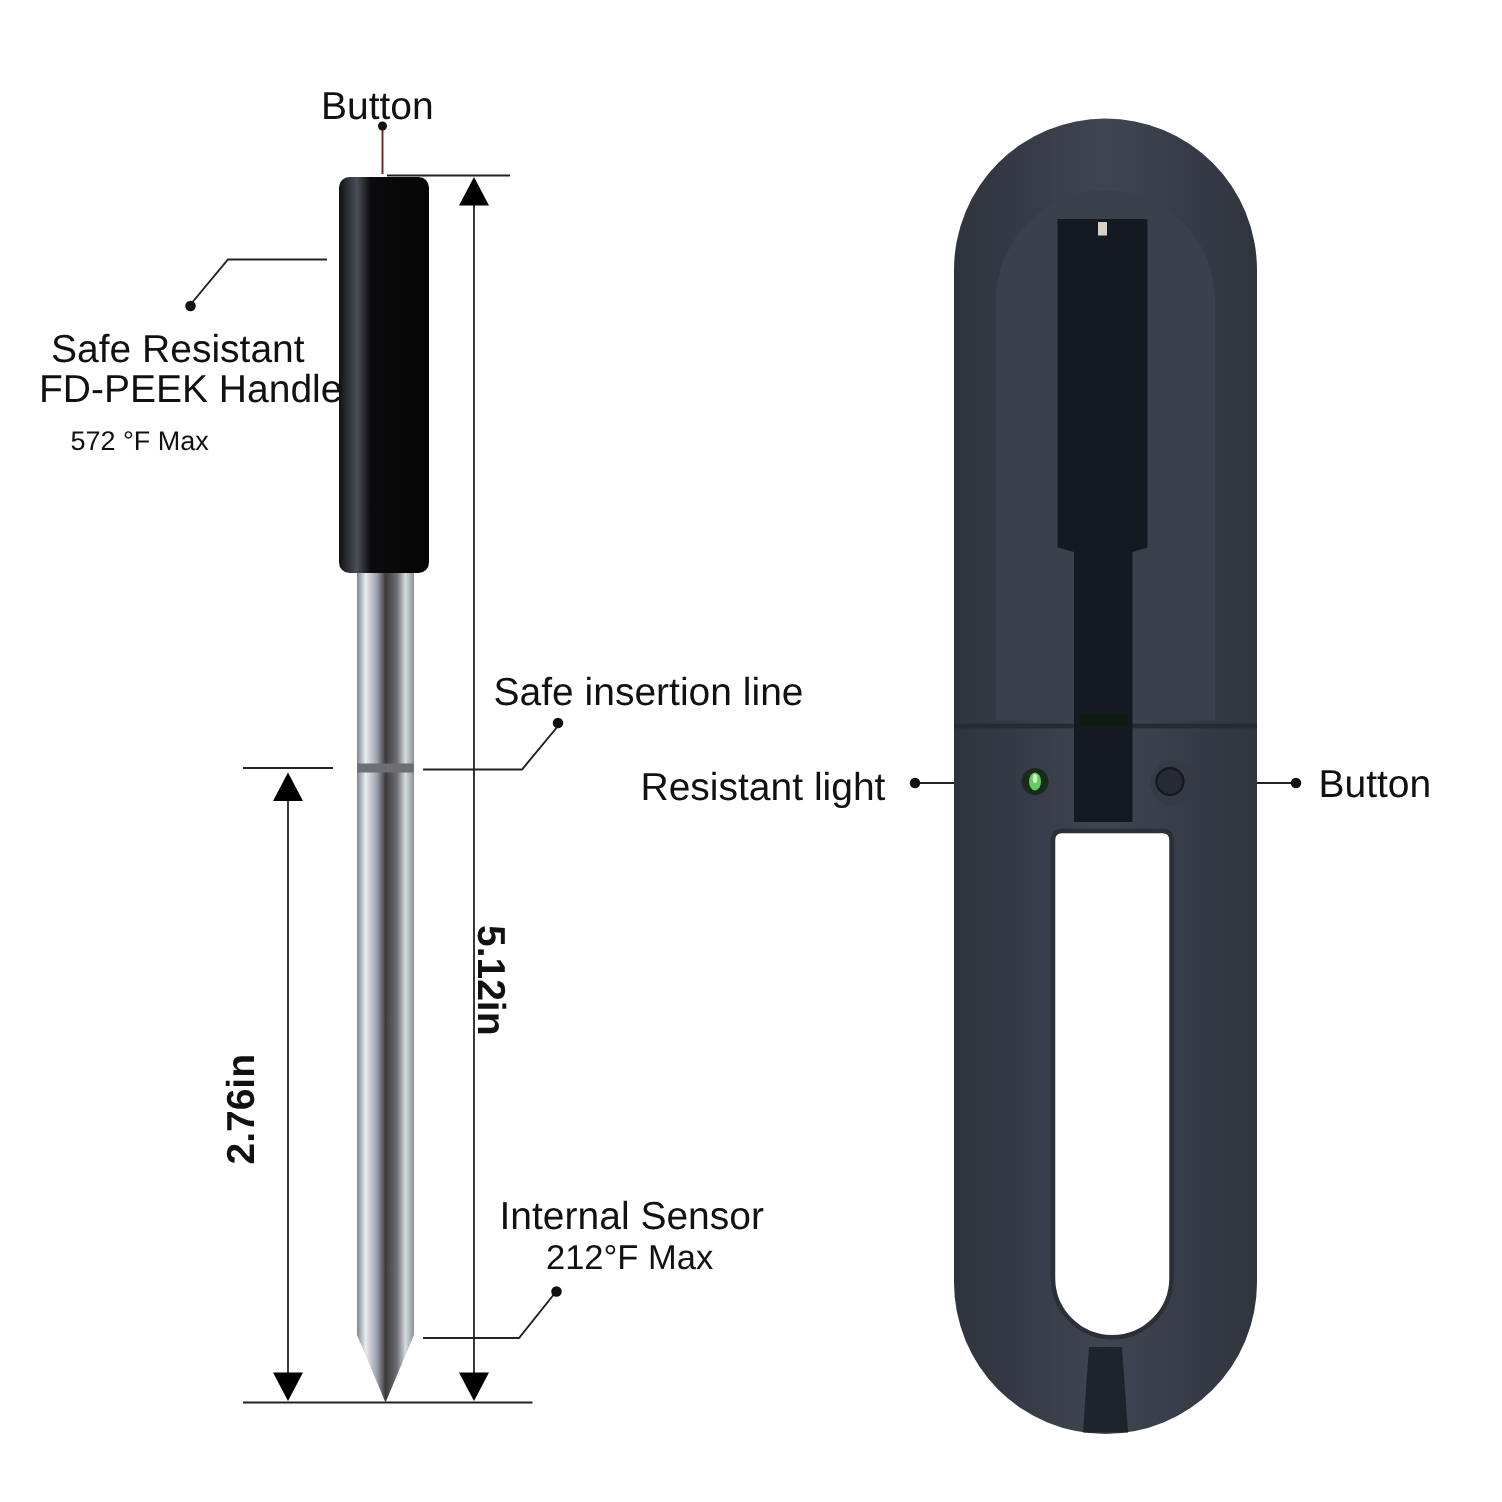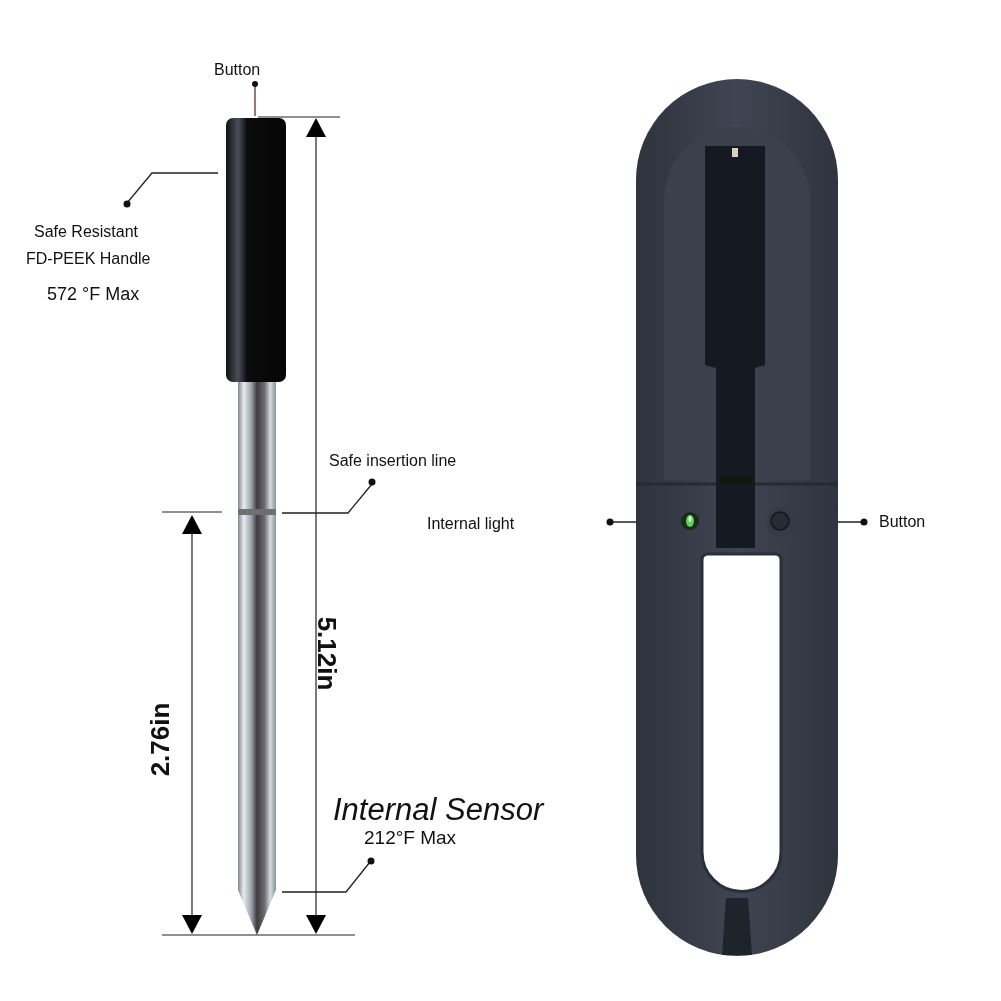--- a/index.html
+++ b/index.html
@@ -1,18 +1,18 @@
 <!DOCTYPE html>
 <html><head>
 <meta charset="utf-8">
 <style>
   html, body { margin:0; padding:0; background:#ffffff; }
   body { width:1001px; height:1001px; position:relative; overflow:hidden;
          font-family:"Liberation Sans", "DejaVu Sans", sans-serif; color:#111; }
-  .lbl { position:absolute; font-size:16px; line-height:28px; color:#111; white-space:nowrap; }
+  .lbl { position:absolute; font-size:26px; line-height:28px; color:#111; white-space:nowrap; }
   .rot { position:absolute; font-size:26px; font-weight:bold; white-space:nowrap; }
   svg { position:absolute; left:0; top:0; }
 </style>
 </head>
 <body>
 
 <svg width="1001" height="1001" viewBox="0 0 1001 1001">
   <defs>
     <linearGradient id="steel" x1="0" x2="1" y1="0" y2="0">
       <stop offset="0" stop-color="#7c8590"></stop>
@@ -101,20 +101,20 @@
     <circle cx="782" cy="522" r="15" fill="#353a45"></circle>
     <circle cx="780" cy="521" r="9" fill="#262b34" stroke="#15181e" stroke-width="1.5"></circle>
   </g>
 </svg>
 
 <div class="lbl" style="left:214px; top:56px;">Button</div>
 <div class="lbl" style="left:34px; top:218px;">Safe Resistant</div>
 <div class="lbl" style="left:26px; top:245px;">FD-PEEK Handle</div>
 <div class="lbl" style="left:47px; top:280px; font-size:18px;">572 °F Max</div>
 <div class="lbl" style="left:329px; top:447px;">Safe insertion line</div>
-<div class="lbl" style="left:333px; top:796px; font-size:31px;font-style:italic;">Internal Sensor</div>
-<div class="lbl" style="left:364px; top:824px; font-size:19px;">212°F Max</div>
+<div class="lbl" style="left:333px; top:796px; font-size:26px;">Internal Sensor</div>
+<div class="lbl" style="left:364px; top:824px; font-size:23px;">212°F Max</div>
 
 <div class="rot" style="left:290px; top:638px; transform:rotate(90deg); transform-origin:center;">5.12in</div>
 <div class="rot" style="left:124px; top:724px; transform:rotate(-90deg); transform-origin:center;">2.76in</div>
 
-<div class="lbl" style="left:427px; top:510px;">Internal light</div>
+<div class="lbl" style="left:427px; top:510px;">Resistant light</div>
 <div class="lbl" style="left:879px; top:508px;">Button</div>
 
 </body></html>

